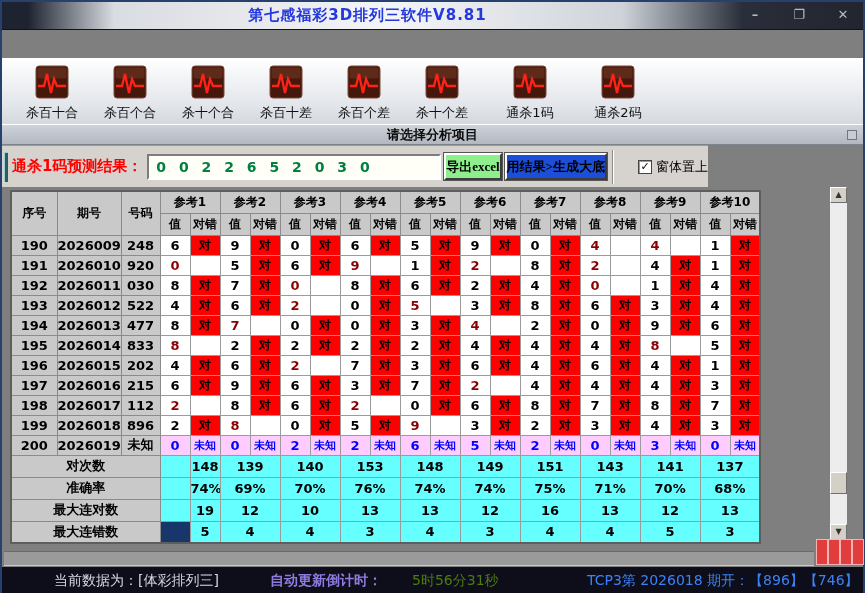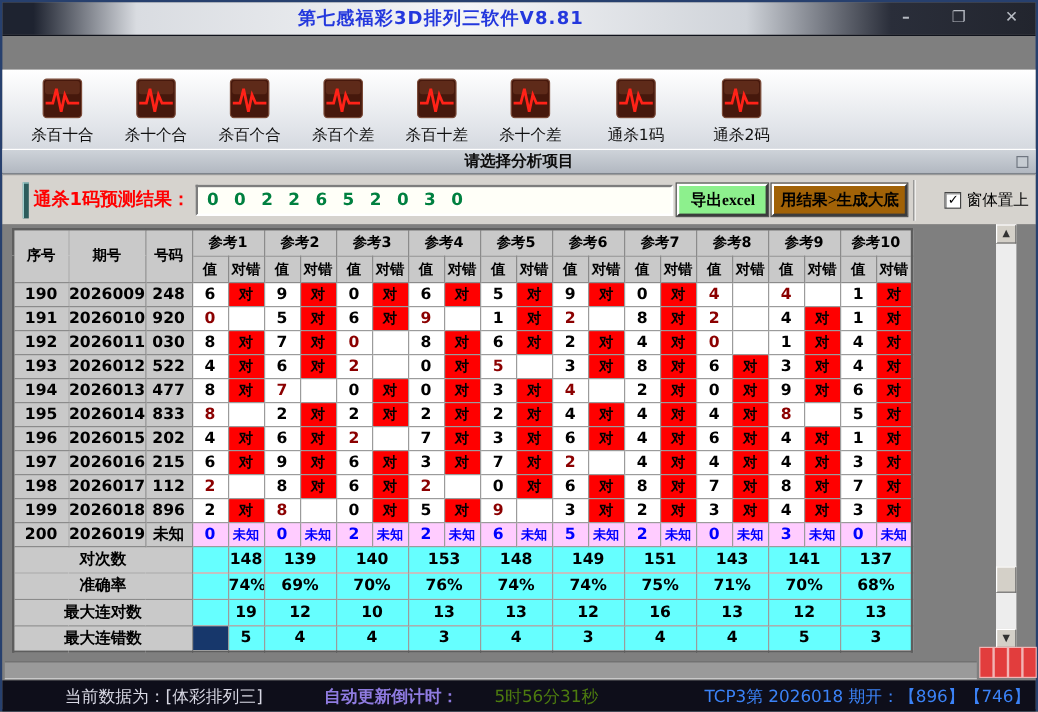--- a/index.html
+++ b/index.html
@@ -31,34 +31,34 @@
   .tbtn.gap { margin-left:10px; }
   .tlabel { font-size:13px; color:#101010; margin-top:1px; white-space:nowrap; }
   .ekg { display:inline-block; width:34px; height:34px; }
   .tb-group { position:absolute; left:0; bottom:0; width:100%; height:20px;
     background:linear-gradient(#ced3d9,#b2b8c1); border-top:1px solid #ffffff;
     text-align:center; font-size:13px; font-weight:bold; color:#0d0d0d; line-height:19px; }
   .tb-corner { position:absolute; right:6px; top:5px; width:10px; height:10px;
     background:#c6ccd2; border:1px solid #6f7680; }
 
   
-  .resultbar { position:absolute; left:0; top:143px; width:861px; height:42px; background:#d6d3ce;
-    border-top:1px solid #9a9a9a; display:flex; align-items:center;padding-left:15px; }
+  .resultbar { position:absolute; left:0; top:143px; width:706px; height:42px; background:#d6d3ce;
+    border-top:1px solid #9a9a9a; display:flex; align-items:center; }
   .gripper { width:5px; height:30px; margin:0 4px 0 2px; background:#2c5c5c;
     border-top:1px solid #9fd0d0; border-left:1px solid #9fd0d0; }
   .res-label { color:#ff0000; font-size:15px; font-weight:bold; white-space:nowrap; }
   .res-input { width:398px; height:26px; margin-left:5px; padding-left:7px;
     border:2px solid; border-color:#7d7d7d #ffffff #ffffff #7d7d7d; background:#fffff8;
     color:#008040; font-size:14px; font-weight:bold; letter-spacing:4px;
     font-family:"DejaVu Sans","Liberation Sans",sans-serif; }
   .btn { height:27px; margin-left:3px; border:2px solid; border-color:#ffffff #3c3c3c #3c3c3c #ffffff;
     outline:1px solid #555; font-size:13px; font-weight:bold; color:#000; cursor:default;
     font-family:Liberation Serif, serif; white-space:nowrap; }
   .btn-excel { width:76px; background:#8df08d; }
-  .btn-gen { width:113px; background:#a16207; }
+  .btn-gen { width:113px; background:#1d4ed8; }
   .vdiv { width:2px; height:34px; margin-left:5px; border-left:1px solid #8a8a8a; border-right:1px solid #ffffff; }
   .chk-wrap { display:flex; align-items:center; margin-left:24px; }
   .checkbox { width:14px; height:14px; background:#fff; border:1px solid #444;
     box-shadow:inset 1px 1px 0 #9a9a9a; font-size:11px; line-height:12px; text-align:center; color:#000; }
   .checkbox.checked::after { content:"✓"; font-weight:bold; }
   .chk-label { font-size:13px; color:#000; margin-left:4px; white-space:nowrap; }
 
   
   .main { position:absolute; left:0; top:185px; width:861px; height:380px; background:#7f7f7f; }
   table.grid { position:absolute; left:8px; top:3px; border-collapse:collapse; table-layout:fixed;
@@ -122,36 +122,36 @@
     <div class="tb-buttons">
         <div class="tbtn"><svg class="ekg" viewBox="0 0 34 34">
             <rect x="1" y="1" width="32" height="32" rx="3" fill="#46180c" stroke="#7a4a38"></rect>
             <rect x="2.5" y="2.5" width="29" height="11" rx="2" fill="#6b3420" opacity="0.65"></rect>
             <polyline points="3,21 9,21 12,9 16,28 19,14 22,21 31,21" fill="none" stroke="#ff2218" stroke-width="2.3"></polyline>
           </svg><div class="tlabel">杀百十合</div></div>
         <div class="tbtn"><svg class="ekg" viewBox="0 0 34 34">
             <rect x="1" y="1" width="32" height="32" rx="3" fill="#46180c" stroke="#7a4a38"></rect>
             <rect x="2.5" y="2.5" width="29" height="11" rx="2" fill="#6b3420" opacity="0.65"></rect>
             <polyline points="3,21 9,21 12,9 16,28 19,14 22,21 31,21" fill="none" stroke="#ff2218" stroke-width="2.3"></polyline>
+          </svg><div class="tlabel">杀百个合</div></div>
+        <div class="tbtn"><svg class="ekg" viewBox="0 0 34 34">
+            <rect x="1" y="1" width="32" height="32" rx="3" fill="#46180c" stroke="#7a4a38"></rect>
+            <rect x="2.5" y="2.5" width="29" height="11" rx="2" fill="#6b3420" opacity="0.65"></rect>
+            <polyline points="3,21 9,21 12,9 16,28 19,14 22,21 31,21" fill="none" stroke="#ff2218" stroke-width="2.3"></polyline>
           </svg><div class="tlabel">杀十个合</div></div>
         <div class="tbtn"><svg class="ekg" viewBox="0 0 34 34">
             <rect x="1" y="1" width="32" height="32" rx="3" fill="#46180c" stroke="#7a4a38"></rect>
             <rect x="2.5" y="2.5" width="29" height="11" rx="2" fill="#6b3420" opacity="0.65"></rect>
             <polyline points="3,21 9,21 12,9 16,28 19,14 22,21 31,21" fill="none" stroke="#ff2218" stroke-width="2.3"></polyline>
-          </svg><div class="tlabel">杀百个合</div></div>
+          </svg><div class="tlabel">杀百十差</div></div>
         <div class="tbtn"><svg class="ekg" viewBox="0 0 34 34">
             <rect x="1" y="1" width="32" height="32" rx="3" fill="#46180c" stroke="#7a4a38"></rect>
             <rect x="2.5" y="2.5" width="29" height="11" rx="2" fill="#6b3420" opacity="0.65"></rect>
             <polyline points="3,21 9,21 12,9 16,28 19,14 22,21 31,21" fill="none" stroke="#ff2218" stroke-width="2.3"></polyline>
           </svg><div class="tlabel">杀百个差</div></div>
-        <div class="tbtn"><svg class="ekg" viewBox="0 0 34 34">
-            <rect x="1" y="1" width="32" height="32" rx="3" fill="#46180c" stroke="#7a4a38"></rect>
-            <rect x="2.5" y="2.5" width="29" height="11" rx="2" fill="#6b3420" opacity="0.65"></rect>
-            <polyline points="3,21 9,21 12,9 16,28 19,14 22,21 31,21" fill="none" stroke="#ff2218" stroke-width="2.3"></polyline>
-          </svg><div class="tlabel">杀百十差</div></div>
         <div class="tbtn"><svg class="ekg" viewBox="0 0 34 34">
             <rect x="1" y="1" width="32" height="32" rx="3" fill="#46180c" stroke="#7a4a38"></rect>
             <rect x="2.5" y="2.5" width="29" height="11" rx="2" fill="#6b3420" opacity="0.65"></rect>
             <polyline points="3,21 9,21 12,9 16,28 19,14 22,21 31,21" fill="none" stroke="#ff2218" stroke-width="2.3"></polyline>
           </svg><div class="tlabel">杀十个差</div></div>
         <div class="tbtn gap"><svg class="ekg" viewBox="0 0 34 34">
             <rect x="1" y="1" width="32" height="32" rx="3" fill="#46180c" stroke="#7a4a38"></rect>
             <rect x="2.5" y="2.5" width="29" height="11" rx="2" fill="#6b3420" opacity="0.65"></rect>
             <polyline points="3,21 9,21 12,9 16,28 19,14 22,21 31,21" fill="none" stroke="#ff2218" stroke-width="2.3"></polyline>
           </svg><div class="tlabel">通杀1码</div></div>

